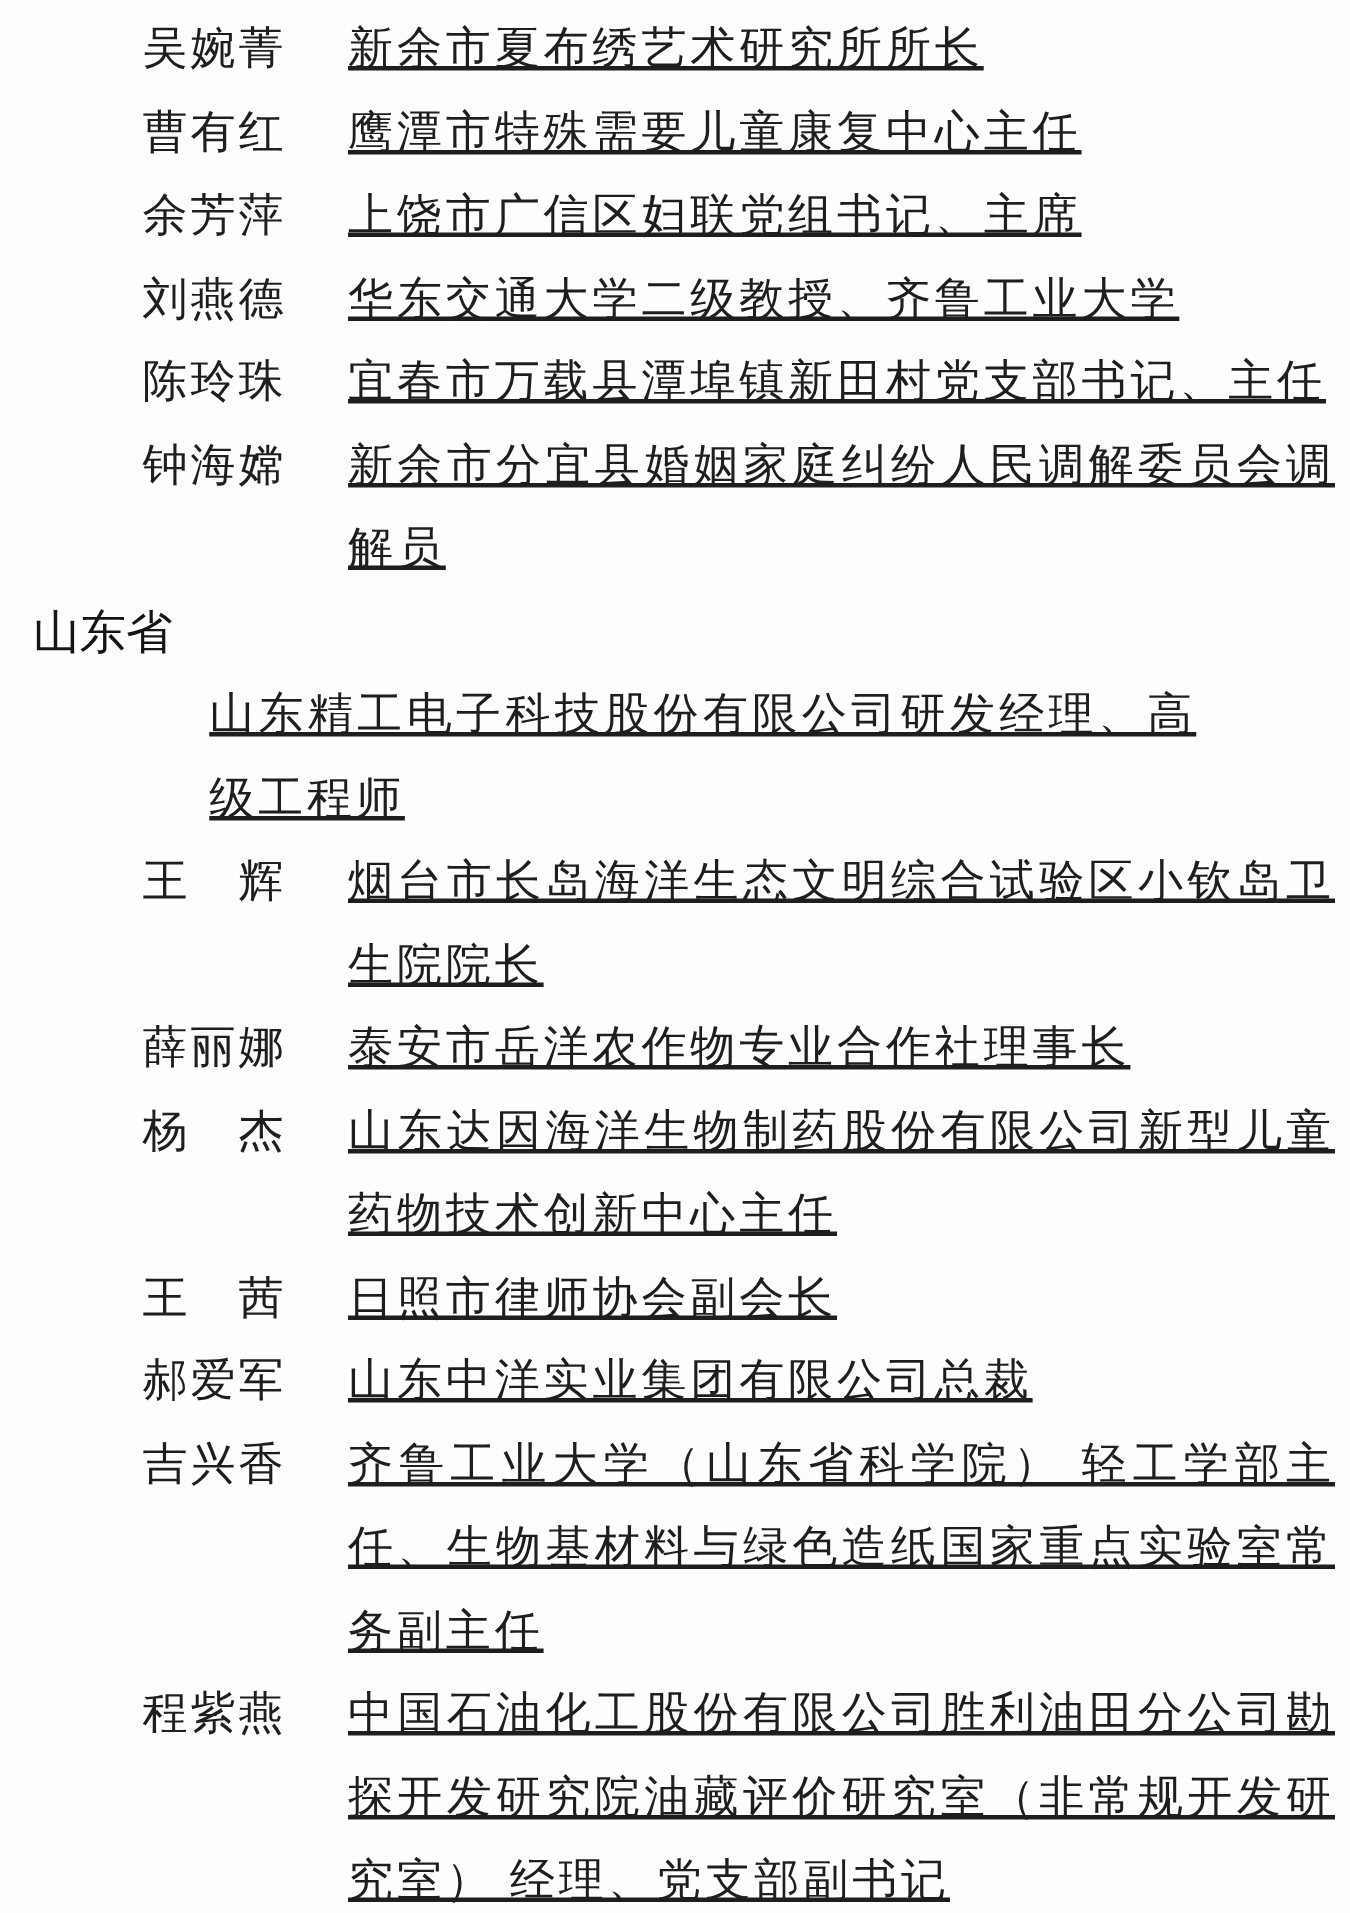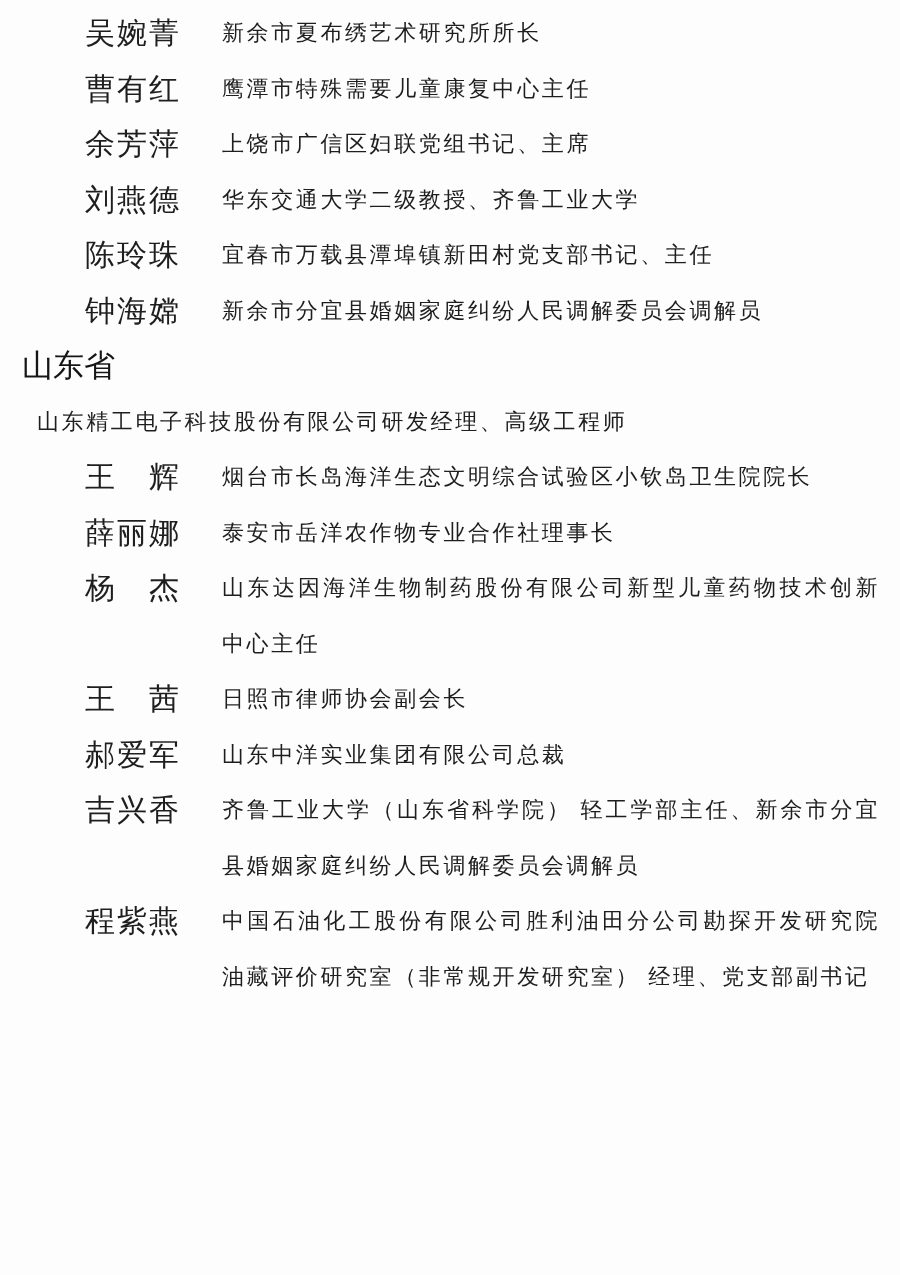--- a/index.html
+++ b/index.html
@@ -13,39 +13,41 @@
     color: #1e1e1e;
     font-family: "Liberation Serif", "DejaVu Serif", serif;
     overflow: hidden;
   }
   .doc {
     padding-top: 5px;
   }
   .entry {
     display: flex;
     align-items: flex-start;
+    justify-content: center;
   }
   .name {
     flex: 0 0 100px;
     margin-left: 85px;
     width: 100px;
     font-size: 30px;
     line-height: 55.5px;
     letter-spacing: 2px;
     white-space: pre;
     color: #1e1e1e;
   }
   .title {
     margin-left: 37px;
     width: 658px;
-    font-size: 22px;
+    font-size: 30px;
     line-height: 55.5px;
     letter-spacing: 2.6px;
     text-align: justify;
     color: #1e1e1e;
+    text-decoration: underline;
   }
   .section-header {
     margin-left: 22px;
     font-size: 31px;
     line-height: 55.5px;
     font-weight: normal;
     font-family: "Liberation Sans", "DejaVu Sans", sans-serif;
     color: #151515;
   }
 </style>
@@ -99,20 +101,20 @@
   <div class="entry">
     <div class="name">王　茜</div>
     <div class="title">日照市律师协会副会长</div>
   </div>
   <div class="entry">
     <div class="name">郝爱军</div>
     <div class="title">山东中洋实业集团有限公司总裁</div>
   </div>
   <div class="entry">
     <div class="name">吉兴香</div>
-    <div class="title">齐鲁工业大学（山东省科学院） 轻工学部主任、新余市分宜县婚姻家庭纠纷人民调解委员会调解员</div>
+    <div class="title">齐鲁工业大学（山东省科学院） 轻工学部主任、生物基材料与绿色造纸国家重点实验室常务副主任</div>
   </div>
   <div class="entry">
     <div class="name">程紫燕</div>
     <div class="title">中国石油化工股份有限公司胜利油田分公司勘探开发研究院油藏评价研究室（非常规开发研究室） 经理、党支部副书记</div>
   </div>
 
 </div>
 
 </body></html>

